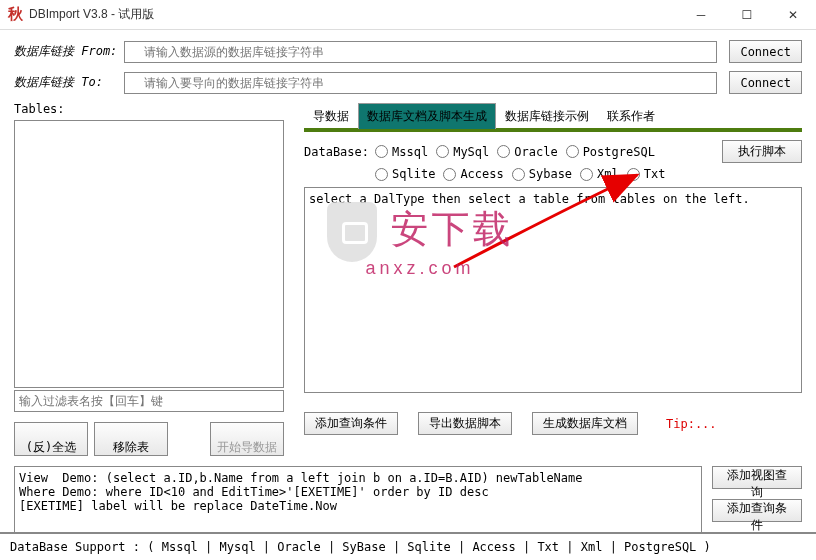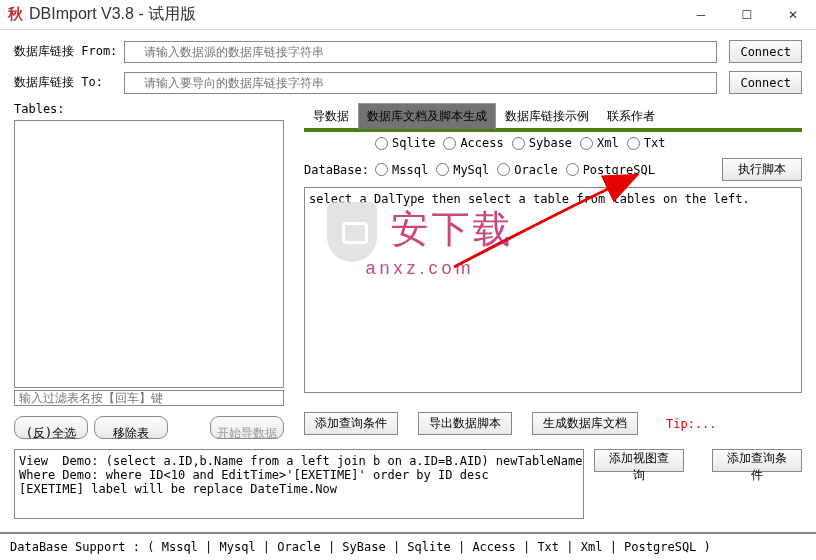--- a/index.html
+++ b/index.html
@@ -1,50 +1,50 @@
 <!DOCTYPE html>
 <html><head>
 <meta charset="utf-8">
 <style>
 * { box-sizing: border-box; margin: 0; padding: 0; }
 body { font-family: "Microsoft YaHei", SimSun, sans-serif; font-size: 12px; background: #fff; width: 816px; height: 560px; position: relative; overflow: hidden; }
 .titlebar { height: 30px; display: flex; align-items: center; padding-left: 8px; border-bottom: 1px solid #ddd; }
 .titlebar .icon-app { color: #c4302b; font-size: 15px; font-weight: bold; margin-right: 6px; }
-.titlebar .title { color: #333; font-size: 16px; }
+.titlebar .title { color: #333; font-size: 12px; }
 .winbtns { margin-left: auto; display: flex; }
 .winbtn { width: 46px; height: 30px; display: flex; align-items: center; justify-content: center; color: #333; }
 .content { padding: 10px 14px 0 14px; }
 .row { display: flex; align-items: center; margin-bottom: 8px; }
-.lbl { width: 110px; font-family: SimSun, monospace; }
+.lbl { width: 110px; font-family: SimSun, monospace; font-style: italic; }
 .txt { flex: 1; border: 1px solid #888; height: 22px; padding: 2px 19px; font-family: SimSun, monospace; font-size: 12px; background: #fff; margin-right: 12px; }
 .btn { height: 23px; padding: 0 10px; background: linear-gradient(#fdfdfd,#e8e8e8); border: 1px solid #888; font-family: SimSun, monospace; font-size: 12px; cursor: pointer; min-width: 60px; }
 .btn:disabled { color: #999; margin-left: 36px; }
 .mid { display: flex; margin-top: 4px; }
 .left-col { width: 270px; }
 .tables-lbl { font-family: SimSun, monospace; margin-bottom: 4px; display: block; }
 .tables-list { width: 100%; height: 268px; border: 1px solid #888; background: #fff; }
-.filter-input { width: 100%; height: 16px; border: 1px solid #888; padding: 2px 4px; font-family: SimSun, monospace; font-size: 12px; margin-top: 2px; }
+.filter-input { width: 100%; height: 22px; border: 1px solid #888; padding: 2px 4px; font-family: SimSun, monospace; font-size: 12px; margin-top: 2px; }
 .left-btns { display: flex; gap: 6px; margin-top: 10px; }
-.left-btns .btn { flex: 1; min-width: 0; padding: 8px 4px; border-radius: 9px; }
+.left-btns .btn { flex: 1; min-width: 0; padding: 16px 4px; }
 .right-col { flex: 1; margin-left: 20px; position: relative; }
 .tabs { display: flex; border-bottom: 4px solid #4d7c0f; font-family: SimSun, monospace; }
 .tab { padding: 4px 8px; border: 1px solid transparent; border-bottom: none; cursor: pointer; position: relative; top: 1px; }
-.tab.active { border-color: #999; background: #737373; }
+.tab.active { border-color: #999; background: #0f766e; }
 .dbrow { display: flex; align-items: center; margin-top: 8px; font-family: SimSun, monospace; flex-wrap: wrap; }
 .dbrow .dlabel { margin-right: 6px; }
 .radio { display: inline-flex; align-items: center; margin-right: 8px; }
 .radio input { margin-right: 4px; }
 .runbtn { margin-left: auto; min-width: 80px; }
 .script-area { width: 100%; height: 206px; border: 1px solid #888; margin-top: 6px; padding: 4px; font-family: SimSun, monospace; font-size: 12px; resize: none; background: #fff; position: relative; z-index: 1; }
 .exp-btns { display: flex; gap: 20px; margin-top: 16px; align-items: center; }
 .exp-btns .btn { min-width: 92px; }
 .tip { color: #d00; font-family: SimSun, monospace; margin-left: 8px; }
 .bottom-area { margin: 10px 14px 0 14px; display: flex; gap: 10px; }
 .demo-box { flex: 1; border: 1px solid #888; height: 70px; padding: 4px; font-family: SimSun, monospace; font-size: 12px; white-space: pre; overflow: hidden; }
-.side-btns { display: flex; flex-direction: row; gap: 28px; }
+.side-btns { display: flex; flex-direction: column; gap: 10px; }
 .side-btns .btn { width: 90px; }
 .footer { position: absolute; bottom: 0; left: 0; right: 0; border-top: 2px solid #888; padding: 6px 10px; font-family: SimSun, monospace; font-size: 12px; background: #fff; }
 .arrow { position: absolute; left: 145px; top: 65px; pointer-events: none; z-index: 2; }
 .watermark { position: absolute; left: 270px; top: 202px; width: 300px; text-align: center; color: #be185d; font-size: 38px; font-family: Liberation Sans, sans-serif; pointer-events: none; z-index: 2; opacity: .8; letter-spacing: 3px; }
 .watermark .small { font-size: 18px; letter-spacing: 4px; display: block; margin-top: -4px; }
 .watermark .shield { display:inline-block; width:50px; height:60px; background:#ddd; border-radius:8px 8px 26px 26px; vertical-align:middle; margin-right:14px; position:relative;}
 .watermark .shield::after{content:"";position:absolute;left:15px;top:20px;width:20px;height:16px;border:3px solid #fff;border-radius:4px;}
 </style>
 </head>
 <body>
@@ -84,20 +84,40 @@
     </div>
 
     <div class="right-col">
       <div class="tabs">
         <div class="tab">导数据</div>
         <div class="tab active">数据库文档及脚本生成</div>
         <div class="tab">数据库链接示例</div>
         <div class="tab">联系作者</div>
       </div>
 
+      <div class="dbrow">
+        <span class="dlabel">DataBase:</span>
+        <label class="radio">
+            <input type="radio" name="db" style="">
+            <span>Mssql</span>
+          </label>
+        <label class="radio">
+            <input type="radio" name="db" style="">
+            <span>MySql</span>
+          </label>
+        <label class="radio">
+            <input type="radio" name="db" style="">
+            <span>Oracle</span>
+          </label>
+        <label class="radio">
+            <input type="radio" name="db" style="">
+            <span>PostgreSQL</span>
+          </label>
+        <button class="btn runbtn">执行脚本</button>
+      </div>
       <div class="dbrow" style="margin-top:4px;">
         <span class="dlabel" style="visibility:hidden">DataBase:</span>
         <label class="radio">
             <input type="radio" name="db" style="">
             <span>Sqlite</span>
           </label>
         <label class="radio">
             <input type="radio" name="db" style="">
             <span>Access</span>
           </label>
@@ -106,40 +126,20 @@
             <span>Sybase</span>
           </label>
         <label class="radio">
             <input type="radio" name="db" style="">
             <span>Xml</span>
           </label>
         <label class="radio">
             <input type="radio" name="db" style="">
             <span>Txt</span>
           </label>
-      </div>
-      <div class="dbrow">
-        <span class="dlabel">DataBase:</span>
-        <label class="radio">
-            <input type="radio" name="db" style="">
-            <span>Mssql</span>
-          </label>
-        <label class="radio">
-            <input type="radio" name="db" style="">
-            <span>MySql</span>
-          </label>
-        <label class="radio">
-            <input type="radio" name="db" style="">
-            <span>Oracle</span>
-          </label>
-        <label class="radio">
-            <input type="radio" name="db" style="">
-            <span>PostgreSQL</span>
-          </label>
-        <button class="btn runbtn">执行脚本</button>
       </div>
 
       <textarea class="script-area" style="">select a DalType then select a table from tables on the left.</textarea>
 
       <div class="exp-btns">
         <button class="btn">添加查询条件</button>
         <button class="btn">导出数据脚本</button>
         <button class="btn">生成数据库文档</button>
         <span class="tip">Tip:...</span>
       </div>

